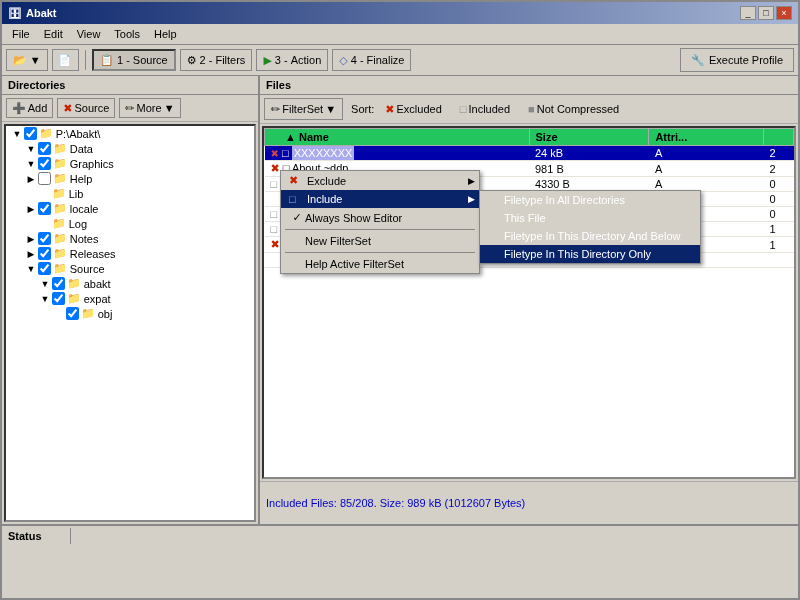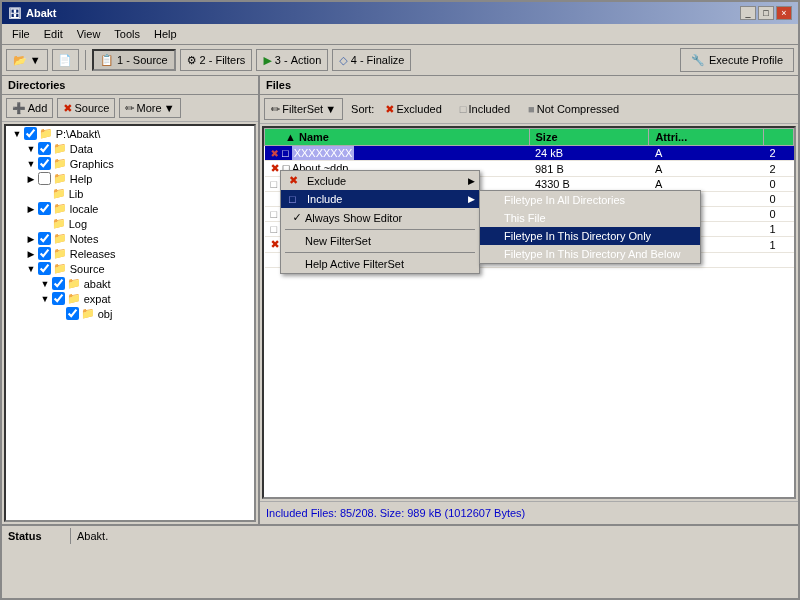--- a/index.html
+++ b/index.html
@@ -173,21 +173,21 @@
       font-size: 11px;
       position: sticky; top: 0;
     }
     .files-table-inner td {
       padding: 1px 6px;
       font-size: 11px;
       border-bottom: 1px solid #e8e4dc;
       white-space: nowrap;
     }
     .status-bar-files {
-      padding: 5px 6px;
+      padding: 15px 6px;
       background: #d4d0c8;
       border-top: 1px solid #aaa;
       font-size: 11px;
       color: #0000cc;
     }
 
     
     .status-bar {
       height: 22px;
       background: #d4d0c8;
@@ -575,21 +575,20 @@
             </tr>
           </tbody>
         </table>
       </div>
       <div class="status-bar-files">Included Files: 85/208. Size: 989 kB (1012607 Bytes)</div>
     </div>
   </div>
 
   <div class="status-bar">
     <div class="status-label">Status</div>
-    <div class="status-text">Abakt.</div>
   </div>
 
   <div class="context-menu-overlay">
 
     <div class="context-menu">
 
       <div class="context-menu-item">
         <span class="context-menu-icon" style="color:#cc2200;">✖</span>
         <span>Exclude</span>
         <span class="submenu-arrow">▶</span>
@@ -602,28 +601,28 @@
 
         <div class="submenu">
           <div class="context-menu-item">
             <span class="menu-check"></span>
             <span>Filetype In All Directories</span>
           </div>
           <div class="context-menu-item">
             <span class="menu-check"></span>
             <span>This File</span>
           </div>
+          <div class="context-menu-item">
+            <span class="menu-check"></span>
+            <span>Filetype In This Directory And Below</span>
+          </div>
           <div class="context-menu-item highlighted" style="background:#0a246a;color:white;">
             <span class="menu-check"></span>
             <span>Filetype In This Directory Only</span>
           </div>
-          <div class="context-menu-item">
-            <span class="menu-check"></span>
-            <span>Filetype In This Directory And Below</span>
-          </div>
         </div>
       </div>
 
       <div class="context-menu-item">
         <span class="menu-check">✓</span>
         <span>Always Show Editor</span>
       </div>
       <div class="context-menu-separator"></div>
 
       <div class="context-menu-item">

